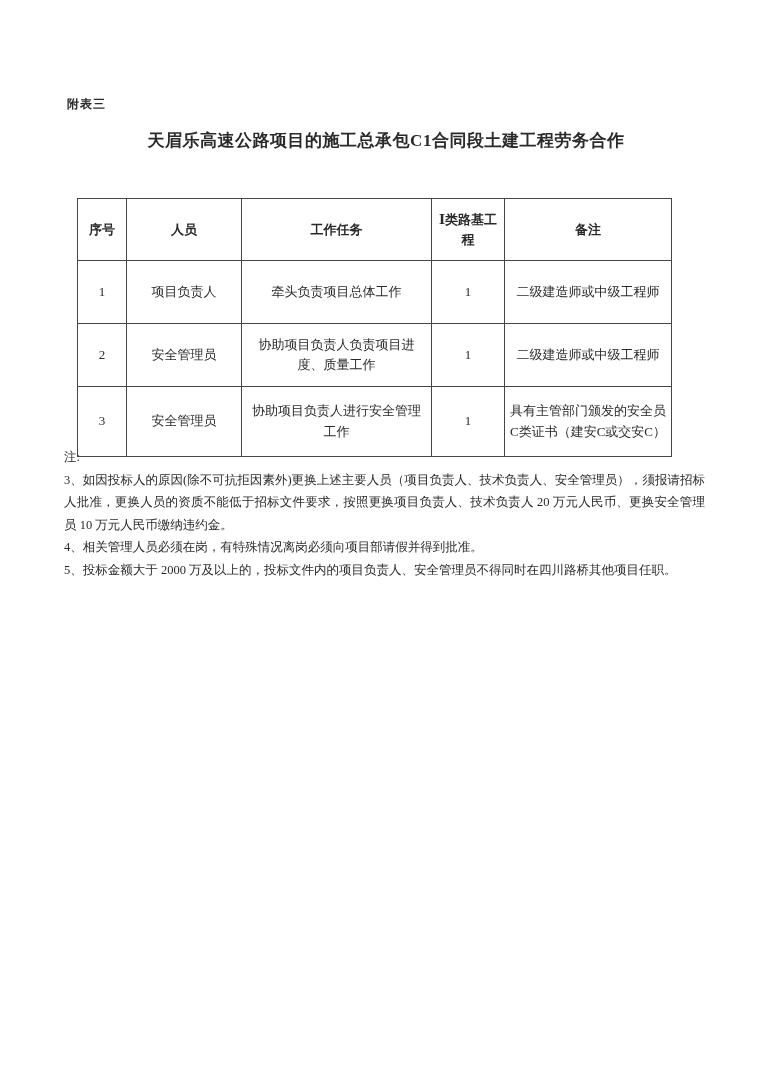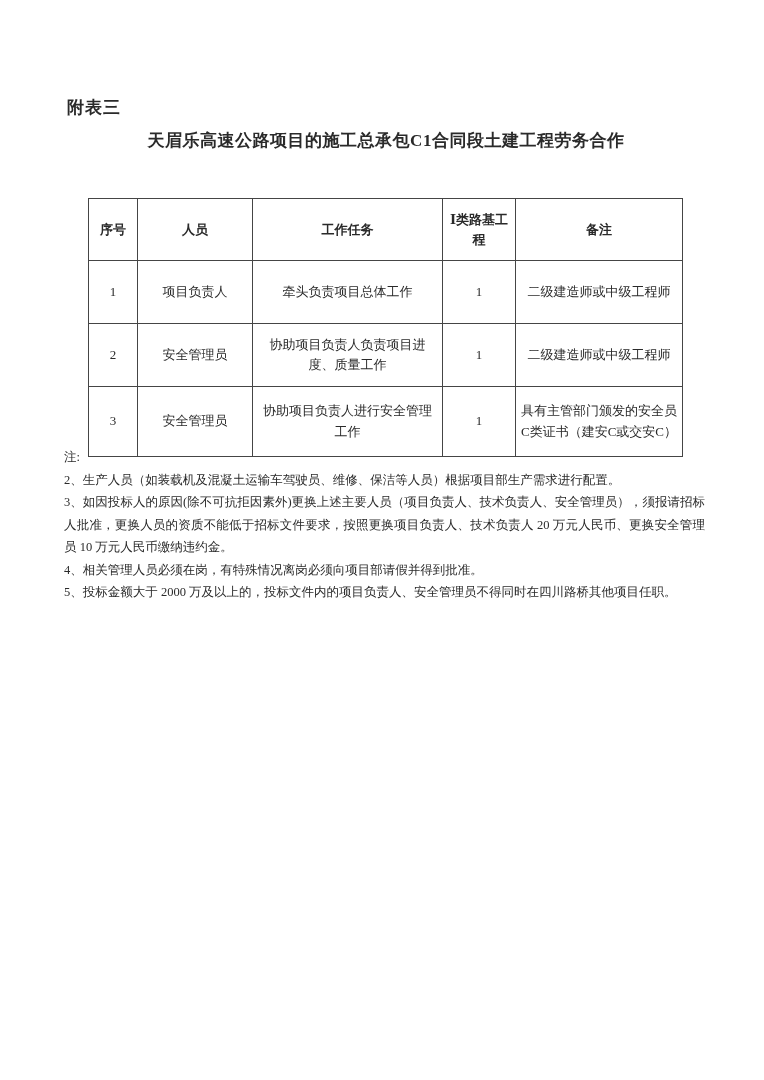--- a/index.html
+++ b/index.html
@@ -7,31 +7,31 @@
     position:relative;
     width:764px;height:1080px;
     margin:0 auto;
     background:#ffffff;
     font-family:"Liberation Serif","DejaVu Serif",serif;
     color:#2a2a2a;
     overflow:hidden;
   }
   .appendix{
     position:absolute;left:67px;top:96px;
-    font-size:17px;font-weight:bold;letter-spacing:1px;
+    font-size:12px;font-weight:bold;letter-spacing:1px;
   }
   .doc-title{
     position:absolute;left:4px;width:764px;
     text-align:center;font-size:17px;font-weight:bold;letter-spacing:0.5px;
     white-space:nowrap;
   }
   .doc-title.line1{top:129px;}
   .doc-title.line2{top:159px;}
   table.personnel{
-    position:absolute;left:88px;top:198px;
+    position:absolute;left:77px;top:198px;
     width:594px;border-collapse:collapse;table-layout:fixed;border-radius:29px;
   }
   table.personnel th,table.personnel td{
     border:1px solid #454545;
     text-align:center;vertical-align:middle;
     padding:2px 4px;
     font-weight:normal;
     word-break:break-all;
   }
   table.personnel th{
@@ -98,20 +98,19 @@
         <td>安全管理员</td>
         <td>协助项目负责人进行安全管理工作</td>
         <td>1</td>
         <td>具有主管部门颁发的安全员C类证书（建安C或交安C）</td>
       </tr>
     </tbody>
   </table>
 
   <div class="notes">
     <p>注:</p>
-    <p>2、生产人员（如装载机及混凝土运输车驾驶员、维修、保洁等人员）根据项目部生产需求进行配置。</p>
     <p>3、如因投标人的原因(除不可抗拒因素外)更换上述主要人员（项目负责人、技术负责人、安全管理员），须报请招标人批准，更换人员的资质不能低于招标文件要求，按照更换项目负责人、技术负责人 20 万元人民币、更换安全管理员 10 万元人民币缴纳违约金。</p>
     <p>4、相关管理人员必须在岗，有特殊情况离岗必须向项目部请假并得到批准。</p>
     <p>5、投标金额大于 2000 万及以上的，投标文件内的项目负责人、安全管理员不得同时在四川路桥其他项目任职。</p>
   </div>
 
 
 </div>
 
 </body></html>

